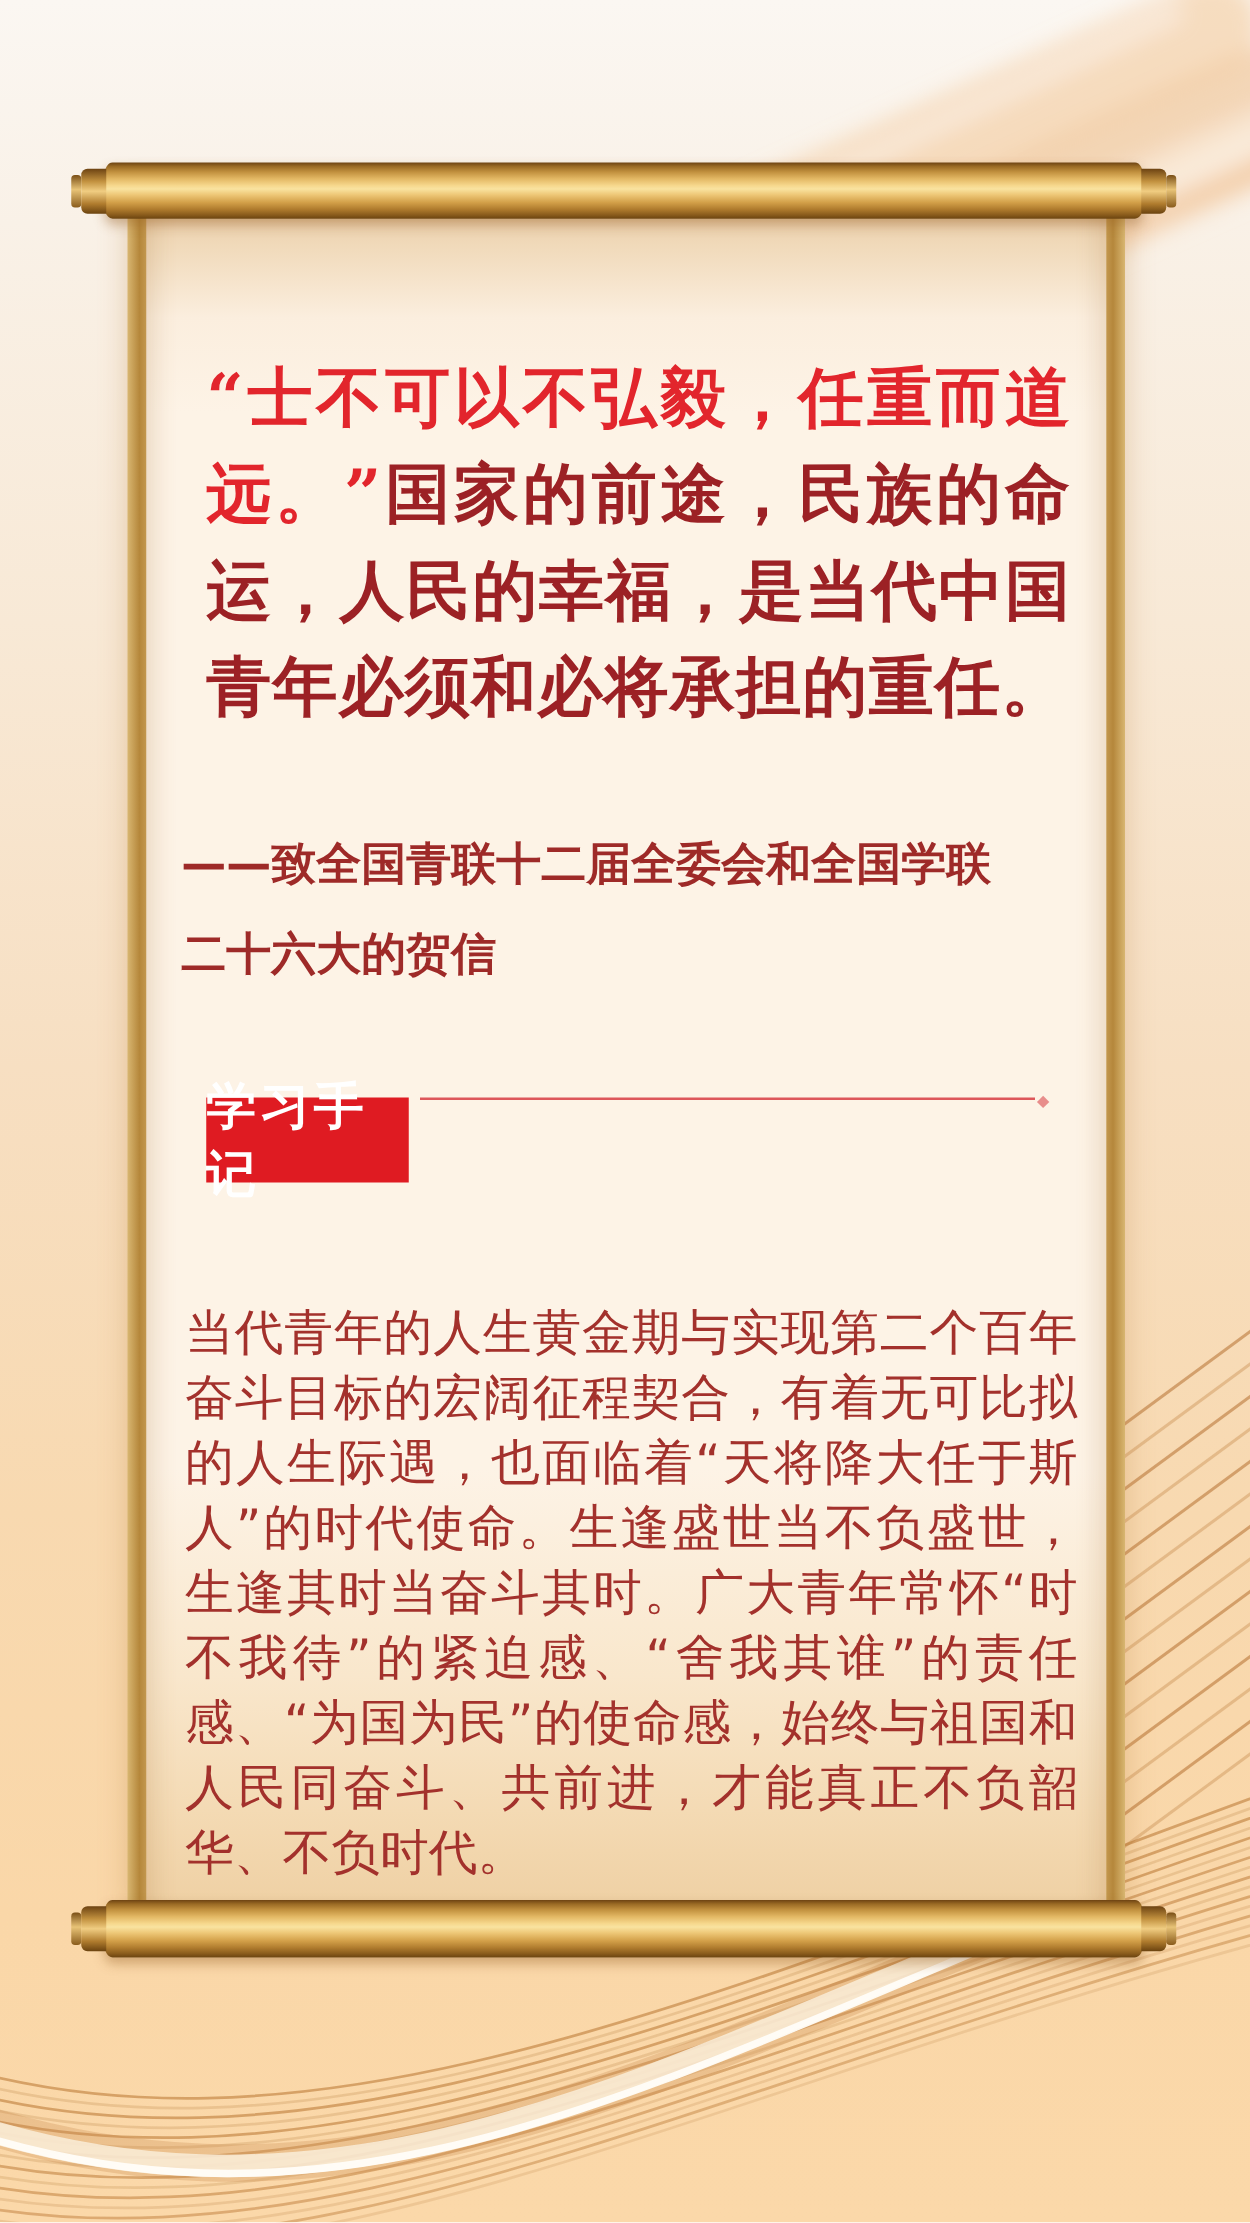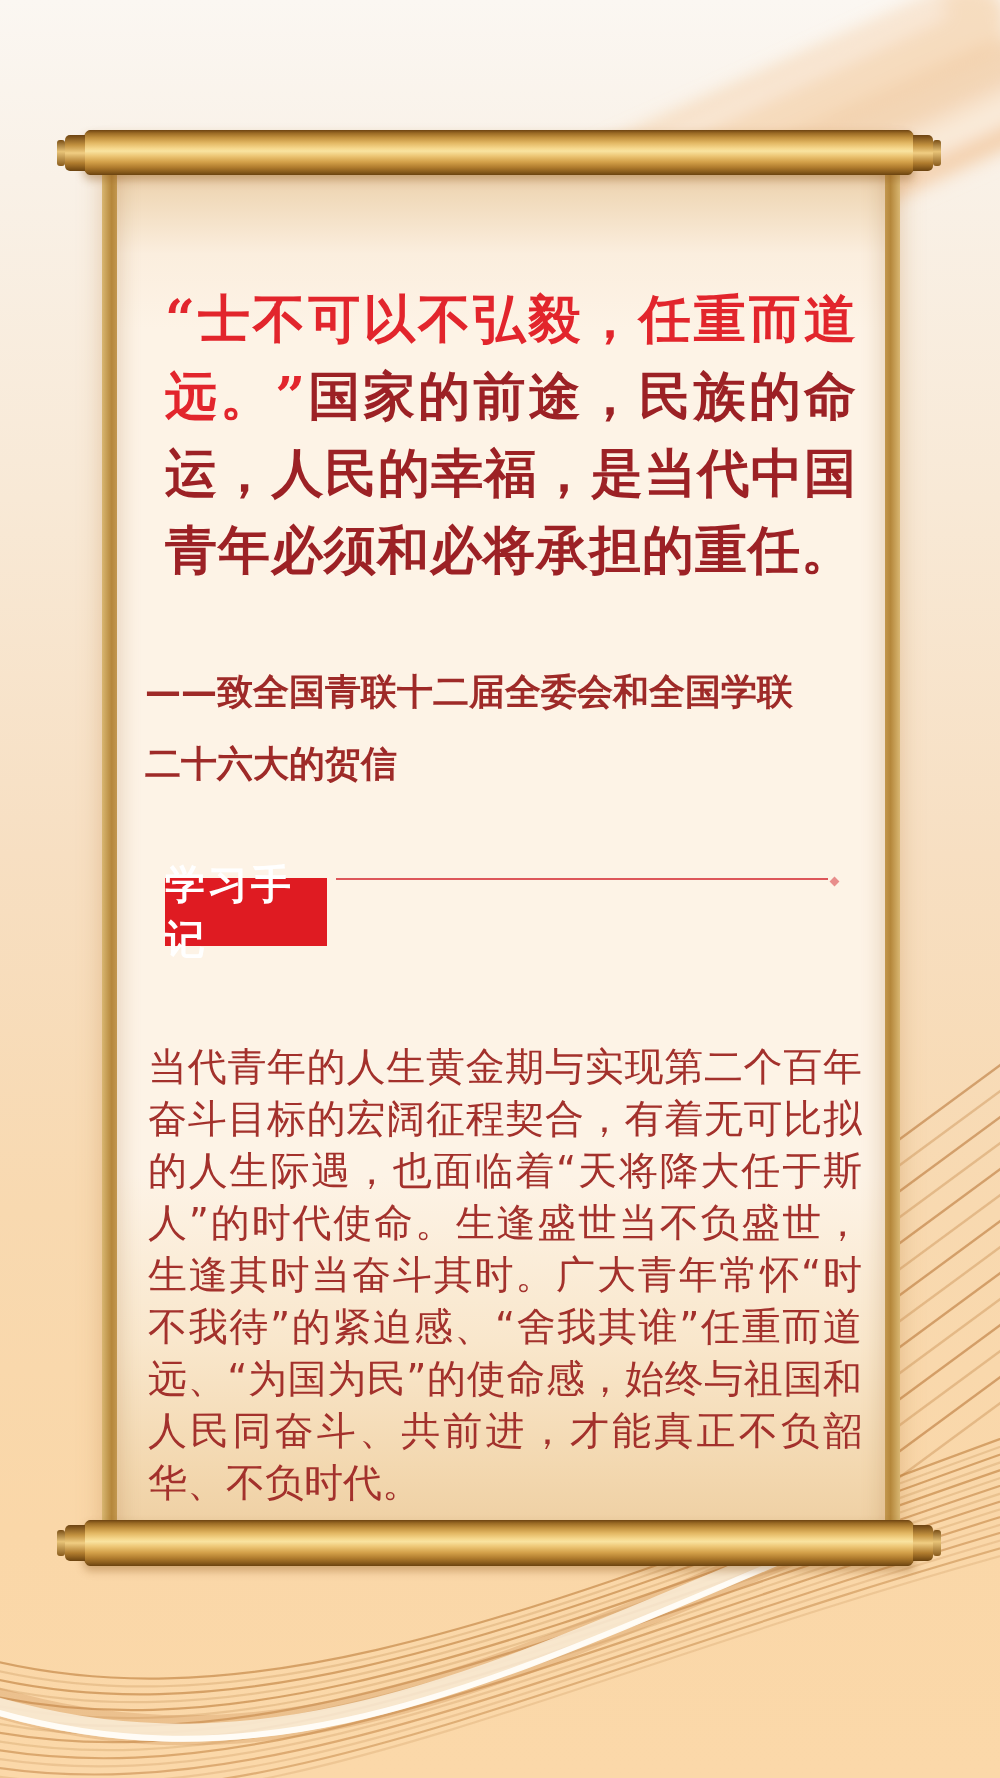--- a/index.html
+++ b/index.html
@@ -120,21 +120,21 @@
       <p class="attribution">——致全国青联十二届全委会和全国学联二十六大的贺信</p>
 
       <div class="badge-row">
         <div class="badge">
           <span>学习手记</span>
         </div>
         <div class="divider"></div>
         <div class="ornament"></div>
       </div>
 
-      <p class="body-text">当代青年的人生黄金期与实现第二个百年奋斗目标的宏阔征程契合，有着无可比拟的人生际遇，也面临着“天将降大任于斯人”的时代使命。生逢盛世当不负盛世，生逢其时当奋斗其时。广大青年常怀“时不我待”的紧迫感、“舍我其谁”任重而道远、“为国为民”的使命感，始终与祖国和人民同奋斗、共前进，才能真正不负韶华、不负时代。</p>
+      <p class="body-text">当代青年的人生黄金期与实现第二个百年奋斗目标的宏阔征程契合，有着无可比拟的人生际遇，也面临着“天将降大任于斯人”的时代使命。生逢盛世当不负盛世，生逢其时当奋斗其时。广大青年常怀“时不我待”的紧迫感、“舍我其谁”的责任感、“为国为民”的使命感，始终与祖国和人民同奋斗、共前进，才能真正不负韶华、不负时代。</p>
     </div>
 
     <div class="rod rod-top">
       <div class="ring ring-l"></div>
       <div class="cap cap-l"></div>
       <div class="cap cap-r"></div>
       <div class="ring ring-r"></div>
     </div>
 
     <div class="rod rod-bottom">

